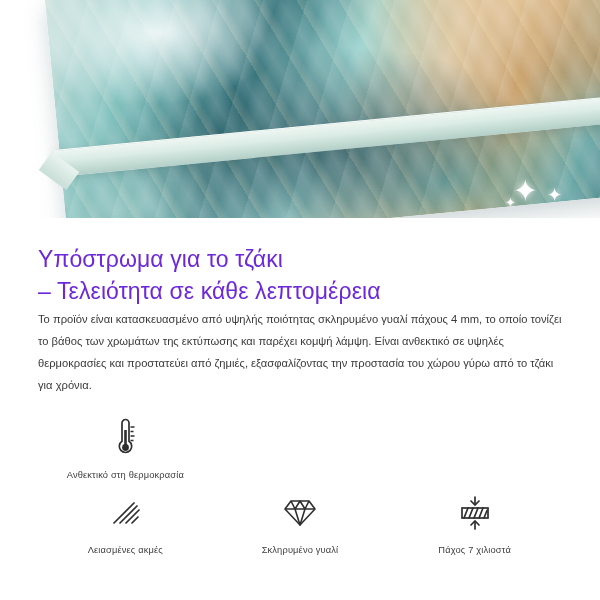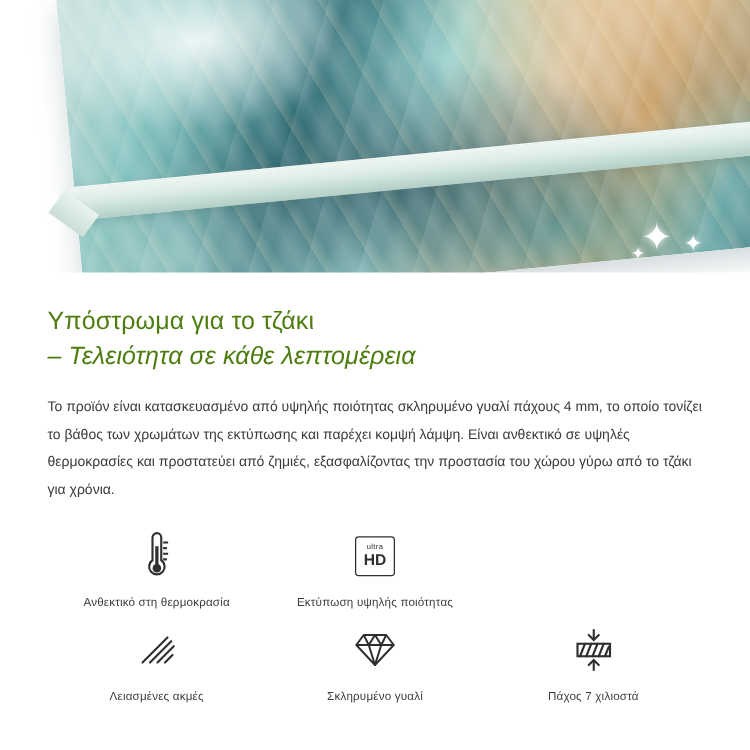--- a/index.html
+++ b/index.html
@@ -90,30 +90,30 @@
   .sparkle.s1 { right: 62px; top: 176px; font-size: 30px; }
   .sparkle.s2 { right: 38px; top: 186px; font-size: 18px; }
   .sparkle.s3 { right: 84px; top: 196px; font-size: 13px; }
 
   
   .content {
     position: relative;
     padding: 10px 38px 0 38px;
   }
   .headline {
-    color: #4d7c0f;
-    font-size: 20px;
+    color: #6d28d9;
+    font-size: 23px;
     line-height: 1.38;
     font-weight: 400;
     letter-spacing: 0.1px;
     margin: 16px 0 0 0;
   }
-  .headline .line2 { display: block; font-style: italic; }
+  .headline .line2 { display: block; }
   .body-text {
-    margin-top: 17px;
+    margin-top: 2px;
     color: #3a3a3a;
     font-size: 11.2px;
     line-height: 1.95;
     max-width: 528px;
     text-align: left;
   }
 
   
   .features {
     display: grid;
@@ -183,29 +183,20 @@
           <svg width="34" height="40" viewBox="0 0 34 40" fill="none" stroke="#2f2f2f" stroke-width="1.7">
             <path d="M14 5a3.5 3.5 0 0 1 7 0v18.2a6.2 6.2 0 1 1-7 0V5z"></path>
             <circle cx="17.5" cy="29.5" r="3.4" fill="#2f2f2f" stroke="none"></circle>
             <rect x="16.2" y="12" width="2.6" height="15" fill="#2f2f2f" stroke="none"></rect>
             <path d="M22.5 9h4M22.5 13.5h3M22.5 18h4M22.5 22.5h3"></path>
           </svg>
         </div>
         <div class="feature-label">Ανθεκτικό στη θερμοκρασία</div>
       </div>
 
-      <div class="feature">
-        <div class="feature-icon">
-          <div class="hd-box">
-            <span class="ultra">ultra</span>
-            <span class="hd">HD</span>
-          </div>
-        </div>
-        <div class="feature-label">Εκτύπωση υψηλής ποιότητας</div>
-      </div>
 
 
     </div>
 
     <div class="features second">
 
       <div class="feature">
         <div class="feature-icon">
           <svg width="36" height="34" viewBox="0 0 36 34" fill="none" stroke="#2f2f2f" stroke-width="1.7" stroke-linecap="round">
             <path d="M7 27L27 7"></path>

